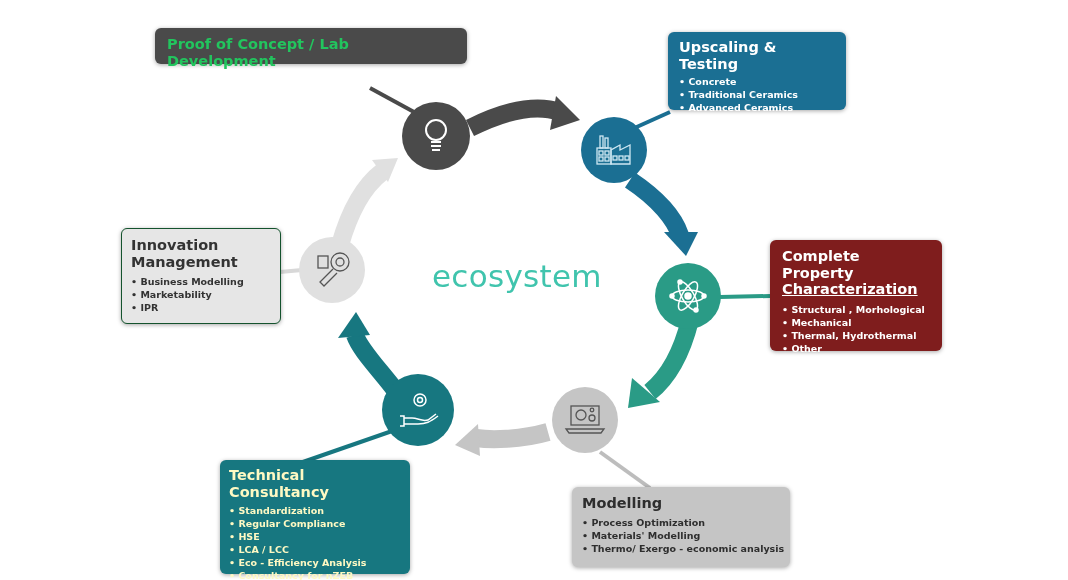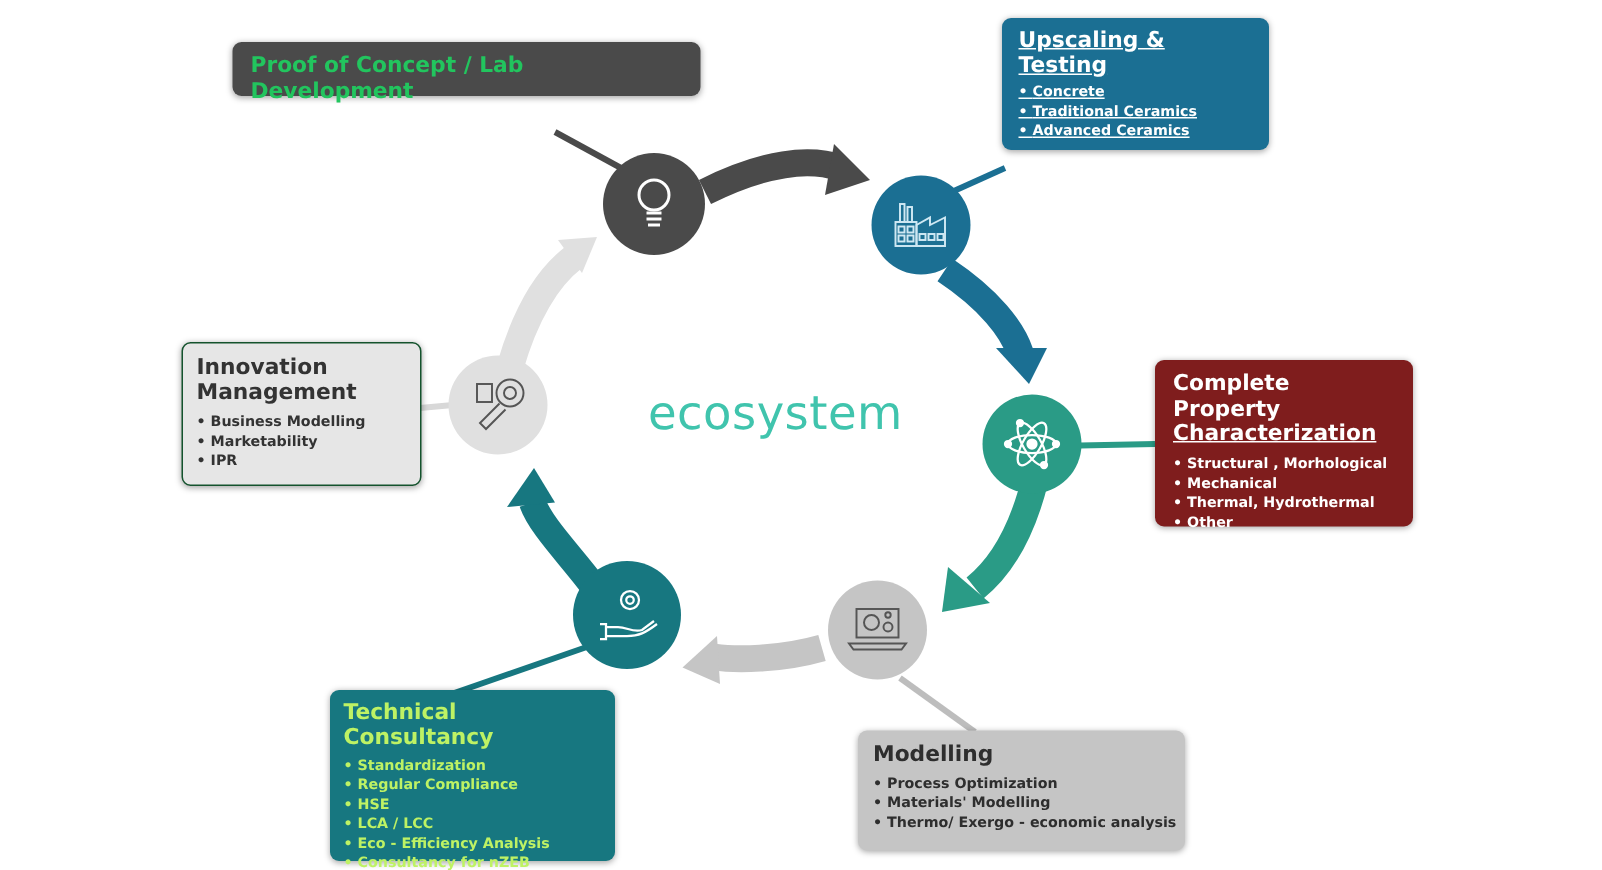--- a/index.html
+++ b/index.html
@@ -10,21 +10,21 @@
          box-shadow:0 1px 4px rgba(0,0,0,0.35); }
   .box .title { font-weight:bold; line-height:1.15; }
   .box ul { list-style:none; margin:4px 0 0 0; padding:0; }
   .box li { font-weight:bold; font-size:9.5px; line-height:13px; white-space:nowrap; }
   .box li::before { content:"• "; }
   .dark { background:#4a4a4a; color:#22c55e; }
   .blue { background:#1b6f93; color:#ffffff; }
   .green { background:#7f1d1d; color:#ffffff; }
   .lightgray { background:#e6e6e6; color:#333333; border:1px solid #14532d; }
   .midgray { background:#c5c5c5; color:#2e2e2e; }
-  .teal { background:#177780; color:#bef264; }
+  .teal { background:#177780; color:#fef9c3; }
   #center-label { position:absolute; left:432px; top:258px; font-size:31px; font-weight:normal;
                   color:#40c4ad; letter-spacing:0.3px; }
 </style>
 </head>
 <body>
 
 <svg id="diagram" width="1068" height="580" viewBox="0 0 1068 580">
 
   <line x1="370" y1="88" x2="425" y2="118" stroke="#4a4a4a" stroke-width="4"></line>
   <line x1="670" y1="112" x2="630" y2="130" stroke="#1b6f93" stroke-width="4"></line>
@@ -115,21 +115,21 @@
     <path d="M333 269 L320 282 L324 286 L337 273"></path>
   </g>
 </svg>
 
 <div id="center-label">ecosystem</div>
 
 <div class="box dark" style="left:155px; top:28px; width:312px; height:36px; padding:8px 12px;">
   <div class="title" style="font-size:14.5px;">Proof of Concept /  Lab Development</div>
 </div>
 
-<div class="box blue" style="left:668px; top:12px; width:178px; height:88px; padding:7px 11px;text-decoration:underline;">
+<div class="box blue" style="left:668px; top:32px; width:178px; height:78px; padding:7px 11px;">
   <div class="title" style="font-size:14.5px;">Upscaling &amp; Testing</div>
   <ul style="margin-top:3px;">
     <li>Concrete</li>
     <li>Traditional Ceramics</li>
     <li>Advanced Ceramics</li>
   </ul>
 </div>
 
 <div class="box green" style="left:770px; top:240px; width:172px; height:111px; padding:8px 12px;">
   <div class="title" style="font-size:14.5px;">Complete Property</div>

